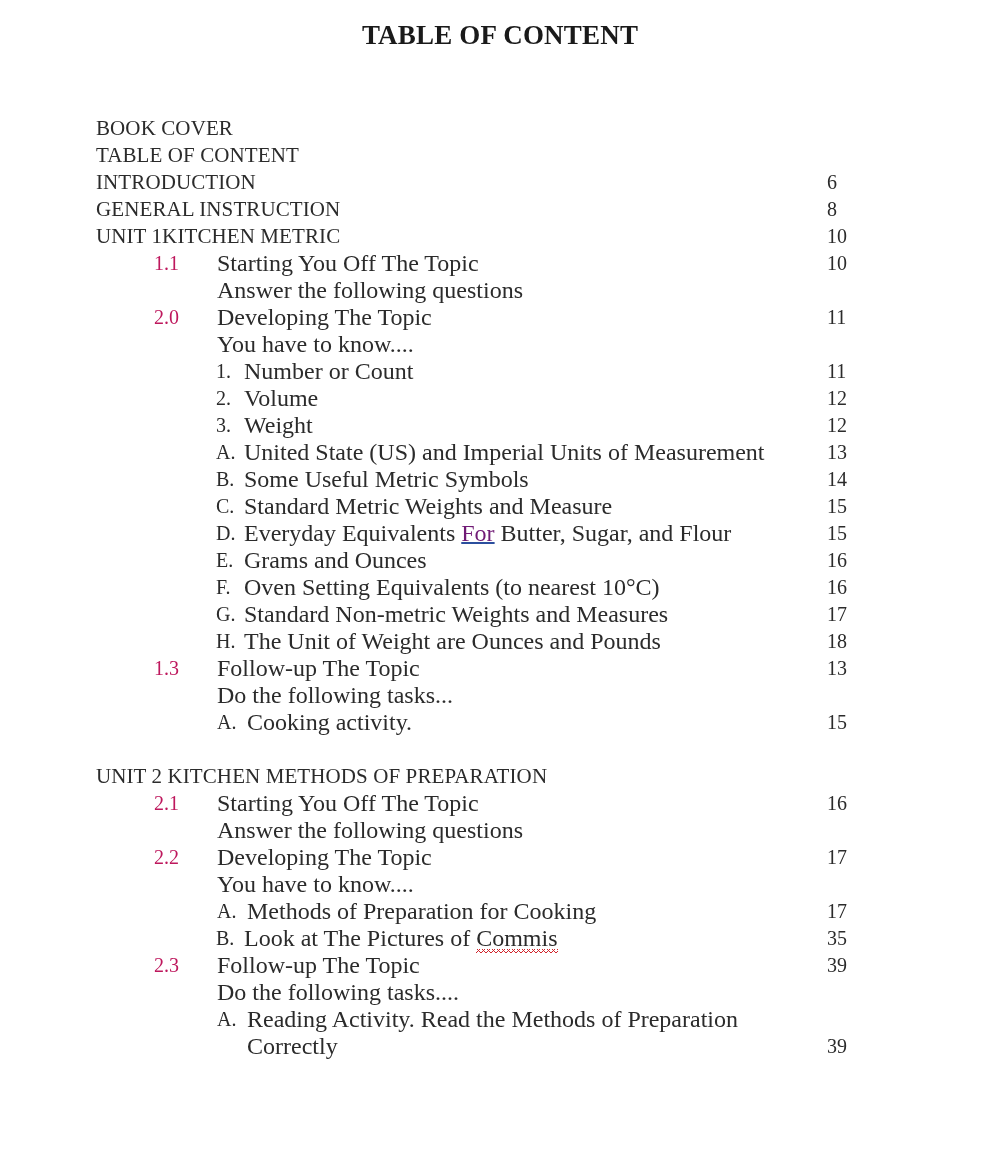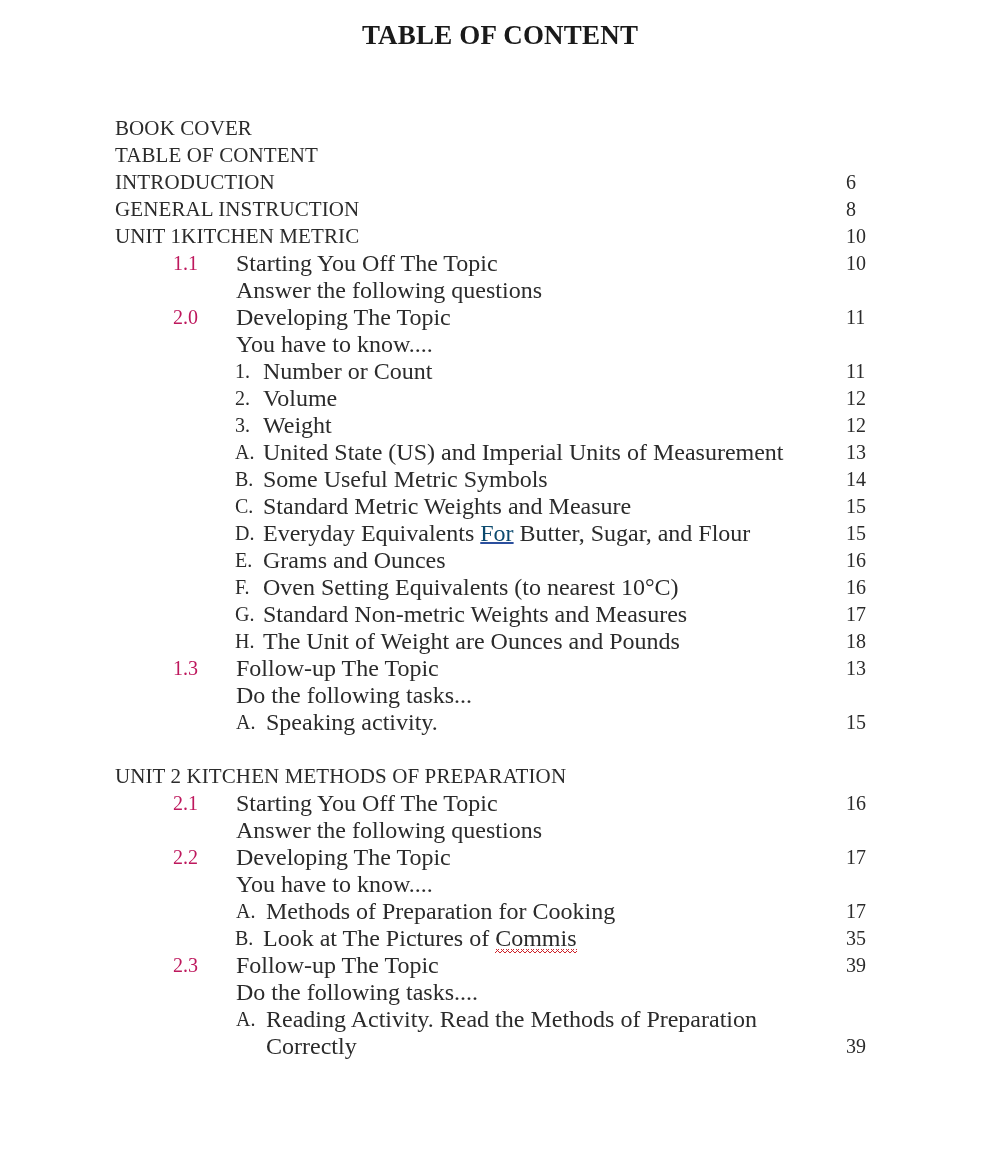--- a/index.html
+++ b/index.html
@@ -35,21 +35,21 @@
     font-weight: bold;
     font-size: 27px;
     letter-spacing: 0.2px;
     color: #1a1a1a;
   }
 
   
   .toc {
     position: absolute;
     top: 115px;
-    left: 115px;
+    left: 96px;
     width: 800px;
   }
 
   .row {
     position: relative;
     height: 27px;
     line-height: 27px;
     white-space: nowrap;
   }
 
@@ -109,21 +109,21 @@
     width: 60px;
     text-align: left;
     font-size: 20px;
     color: #2b2b2b;
   }
 
   .spacer { height: 27px; }
 
   
   .linkword {
-    color: #0c4a6e;
+    color: #701a75;
     text-decoration: underline;
     text-decoration-color: #2b4f9e;
     text-decoration-thickness: 2px;
   }
 
   
   .misspelled {
     position: relative;
     display: inline-block;
     color: #2b2b2b;
@@ -165,21 +165,21 @@
       <div class="row item"><span class="marker">A.</span><span class="label">United State (US) and Imperial Units of Measurement</span><span class="page-no">13</span></div>
       <div class="row item"><span class="marker">B.</span><span class="label">Some Useful Metric Symbols</span><span class="page-no">14</span></div>
       <div class="row item"><span class="marker">C.</span><span class="label">Standard Metric Weights and Measure</span><span class="page-no">15</span></div>
       <div class="row item"><span class="marker">D.</span><span class="label">Everyday Equivalents <span class="linkword">For</span> Butter, Sugar, and Flour</span><span class="page-no">15</span></div>
       <div class="row item"><span class="marker">E.</span><span class="label">Grams and Ounces</span><span class="page-no">16</span></div>
       <div class="row item"><span class="marker">F.</span><span class="label">Oven Setting Equivalents (to nearest 10°C)</span><span class="page-no">16</span></div>
       <div class="row item"><span class="marker">G.</span><span class="label">Standard Non-metric Weights and Measures</span><span class="page-no">17</span></div>
       <div class="row item"><span class="marker">H.</span><span class="label">The Unit of Weight are Ounces and Pounds</span><span class="page-no">18</span></div>
       <div class="row lvl1"><span class="num">1.3</span><span class="label">Follow-up The Topic</span><span class="page-no">13</span></div>
       <div class="row lvl1"><span class="label">Do the following tasks...</span></div>
-      <div class="row item-mid"><span class="marker">A.</span><span class="label">Speaking activity.</span><span class="page-no">15</span></div>
+      <div class="row item-mid"><span class="marker">A.</span><span class="label">Cooking activity.</span><span class="page-no">15</span></div>
       <div class="spacer"></div>
       <div class="row caps lvl0"><span class="label">UNIT 2  KITCHEN METHODS OF PREPARATION</span></div>
       <div class="row lvl1"><span class="num">2.1</span><span class="label">Starting You Off The Topic</span><span class="page-no">16</span></div>
       <div class="row lvl1"><span class="label">Answer the following questions</span></div>
       <div class="row lvl1"><span class="num">2.2</span><span class="label">Developing The Topic</span><span class="page-no">17</span></div>
       <div class="row lvl1"><span class="label">You have to know....</span></div>
       <div class="row item-mid"><span class="marker">A.</span><span class="label">Methods of Preparation for Cooking</span><span class="page-no">17</span></div>
       <div class="row item"><span class="marker">B.</span><span class="label">Look at The Pictures of <span class="misspelled">Commis</span></span><span class="page-no">35</span></div>
       <div class="row lvl1"><span class="num">2.3</span><span class="label">Follow-up The Topic</span><span class="page-no">39</span></div>
       <div class="row lvl1"><span class="label">Do the following tasks....</span></div>

